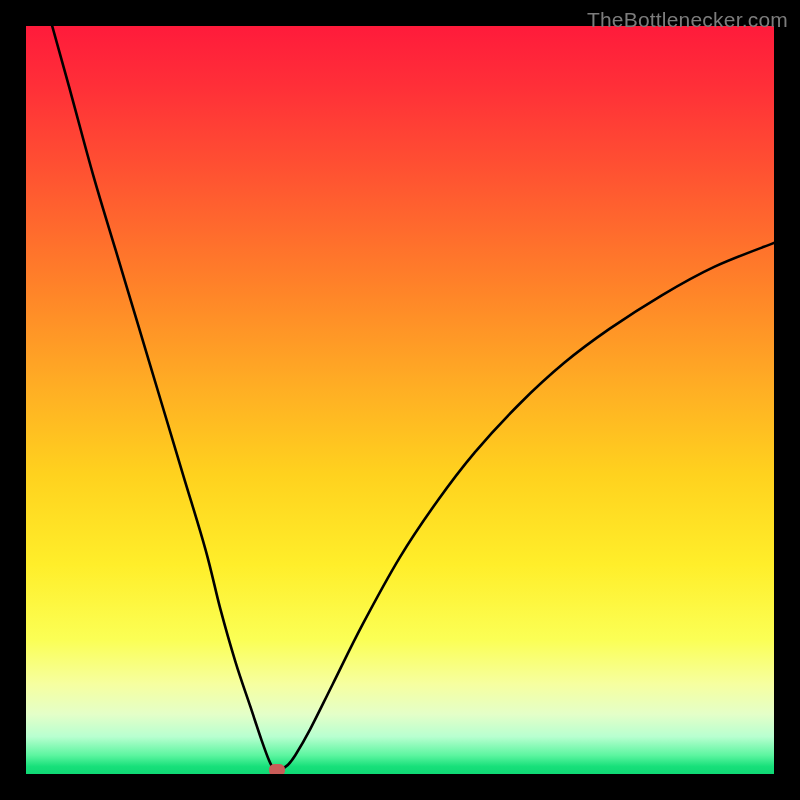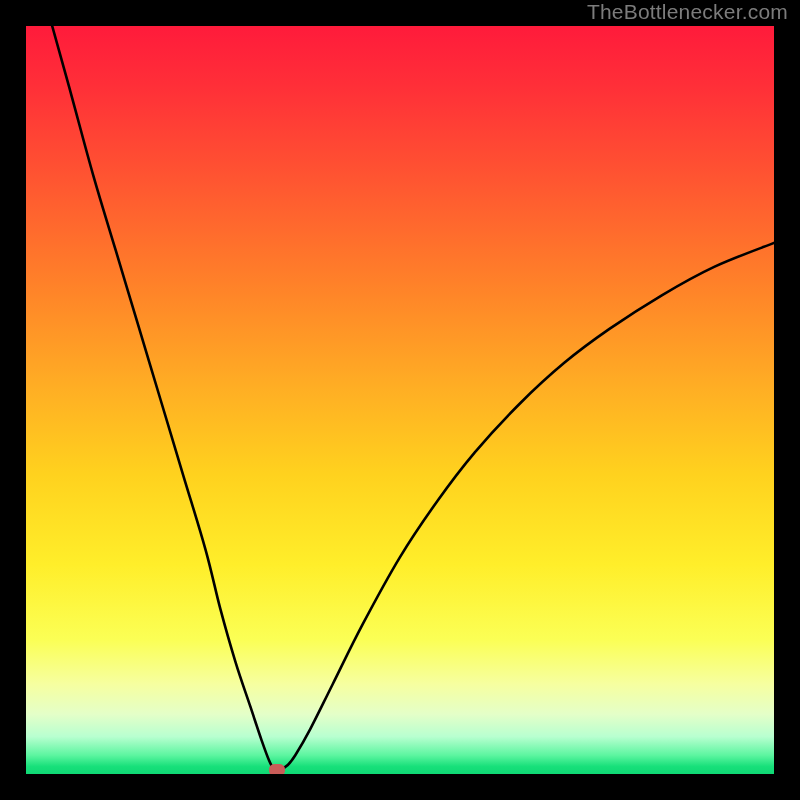--- a/index.html
+++ b/index.html
@@ -43,21 +43,21 @@
       #f6ffa0 88%,
       #e4ffc8 92%,
       #b8ffd0 95%,
       #5cf5a0 97.5%,
       #17e07a 99%,
       #0fd874 100%
     );
   }
   .watermark {
     position: absolute;
-    top: 0;
+    top: 8px;
     right: 12px;
     color: #7c7c7c;
     font-size: 21px;
     font-weight: 500;
     letter-spacing: 0.2px;
     user-select: none;
   }
   svg.curve {
     position: absolute;
     inset: 0;

